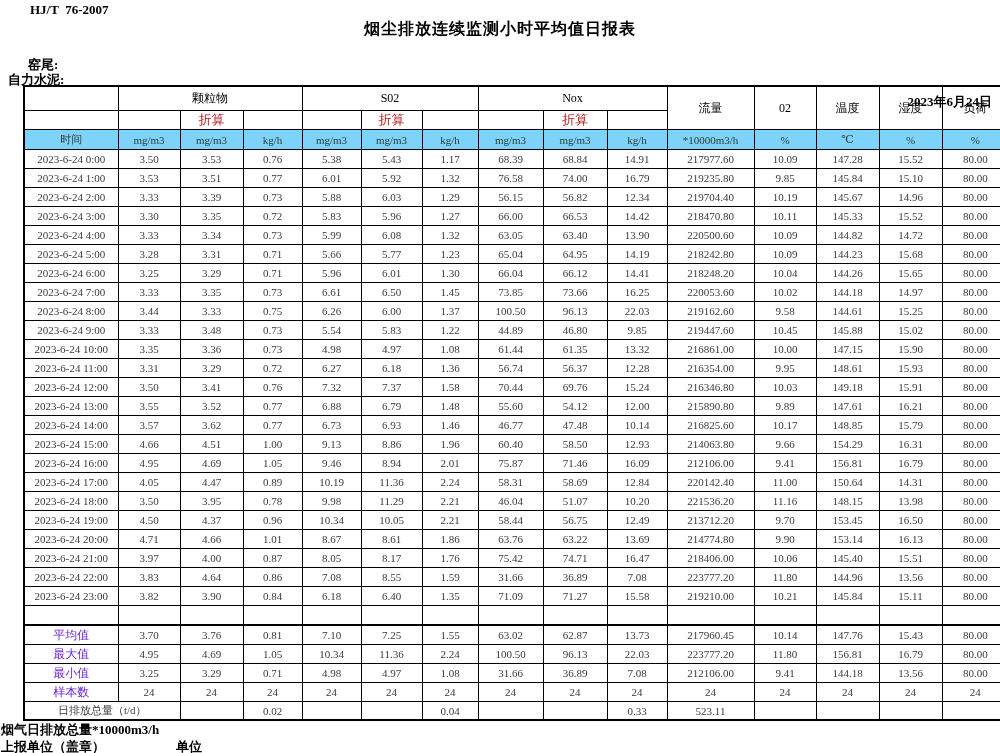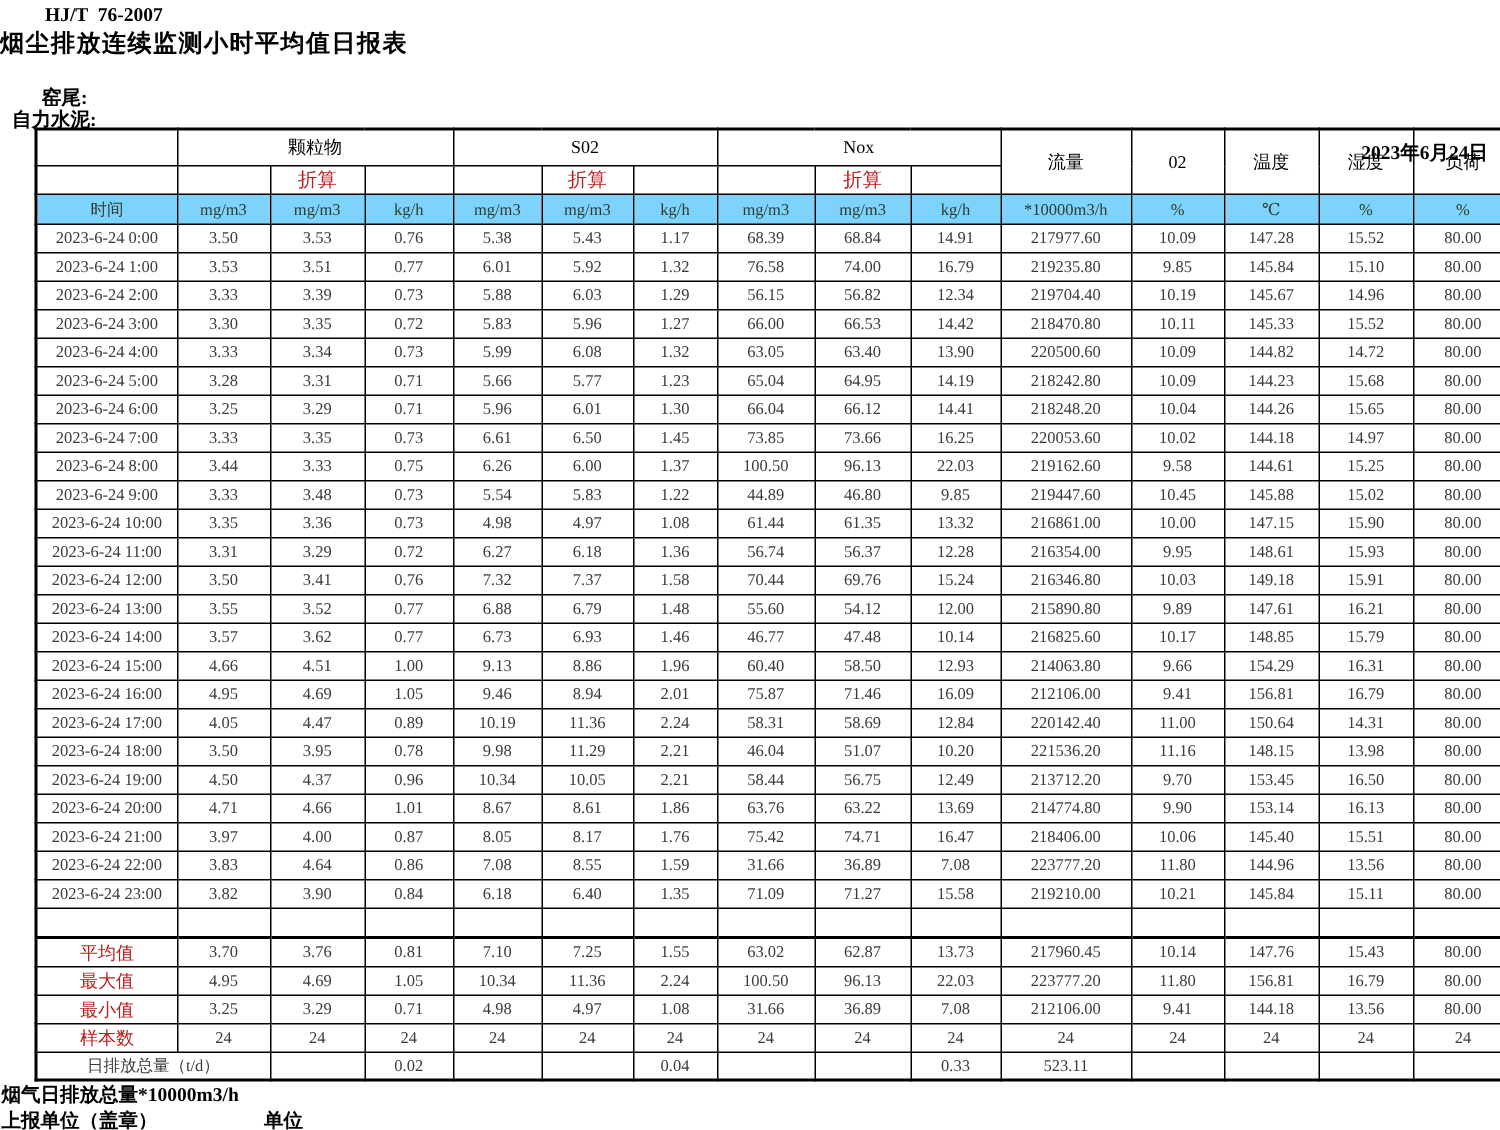--- a/index.html
+++ b/index.html
@@ -1,42 +1,42 @@
 <!DOCTYPE html>
 <html><head>
 <meta charset="utf-8">
 <style>
   html,body { margin:0; padding:0; background:#fff; }
   .page {
     position:relative; width:1000px; height:753px; background:#ffffff;
     font-family:"Liberation Serif","DejaVu Serif",serif; color:#000;
   }
   .doc-code { position:absolute; left:30px; top:2px; font-weight:bold; font-size:13px; white-space:pre;text-align:right; }
-  .title { position:absolute; left:0; top:19px; width:1000px; font-weight:bold; font-size:16px; letter-spacing:1px; }
+  .title { position:absolute; left:0; top:19px; width:1000px; text-align:center; font-weight:bold; font-size:16px; letter-spacing:1px; }
   .company { position:absolute; left:8px; top:38px; font-weight:bold; font-size:13px;margin-top:33px; }
   .site { position:absolute; left:8px; top:56px; font-weight:bold; font-size:13px;margin-left:20px; }
   .date { position:absolute; top:66px; right:8px; font-weight:bold; font-size:13px;margin-top:27px; }
 
   table.report {
     position:absolute; left:7px; top:85px; width:985px;
     border-collapse:collapse; table-layout:fixed;
     border:2px solid #000;
     margin-left:16px;
   }
   table.report td {
     border:1px solid #000; text-align:center; vertical-align:middle;
     padding:0; height:18px; font-size:11px; color:#3a3a3a;
     overflow:hidden; white-space:nowrap;
   }
   tr.h1 td { height:23px; font-size:12px; color:#000; }
   tr.h2 td { height:18px; font-size:13px; color:#b91c1c; }
   tr.units-row td { background:#7dd3fc; height:19px; font-size:11px; color:#2e3b2e; }
   tr.blank-row td { height:18px; }
   tr.summary-row td { color:#3a3a3a; }
-  tr.summary-row td.label-cell { color:#b91c1c; font-size:12px; }
+  tr.summary-row td.label-cell { color:#6d28d9; font-size:12px; }
   tr.summary-first td { border-top:2px solid #000; }
   tr.total-row td { height:17px; }
   td.total-label { text-align:left; padding-left:5px; color:#000; font-size:12px; }
 
   .footer-line1 { position:absolute; left:1px; top:721px; font-weight:bold; font-size:13px; }
   .footer-line2 { position:absolute; left:1px; top:738px; font-weight:bold; font-size:13px; }
   .footer-unit  { position:absolute; left:176px; top:738px; font-weight:bold; font-size:13px; }
 </style>
 </head>
 <body>

